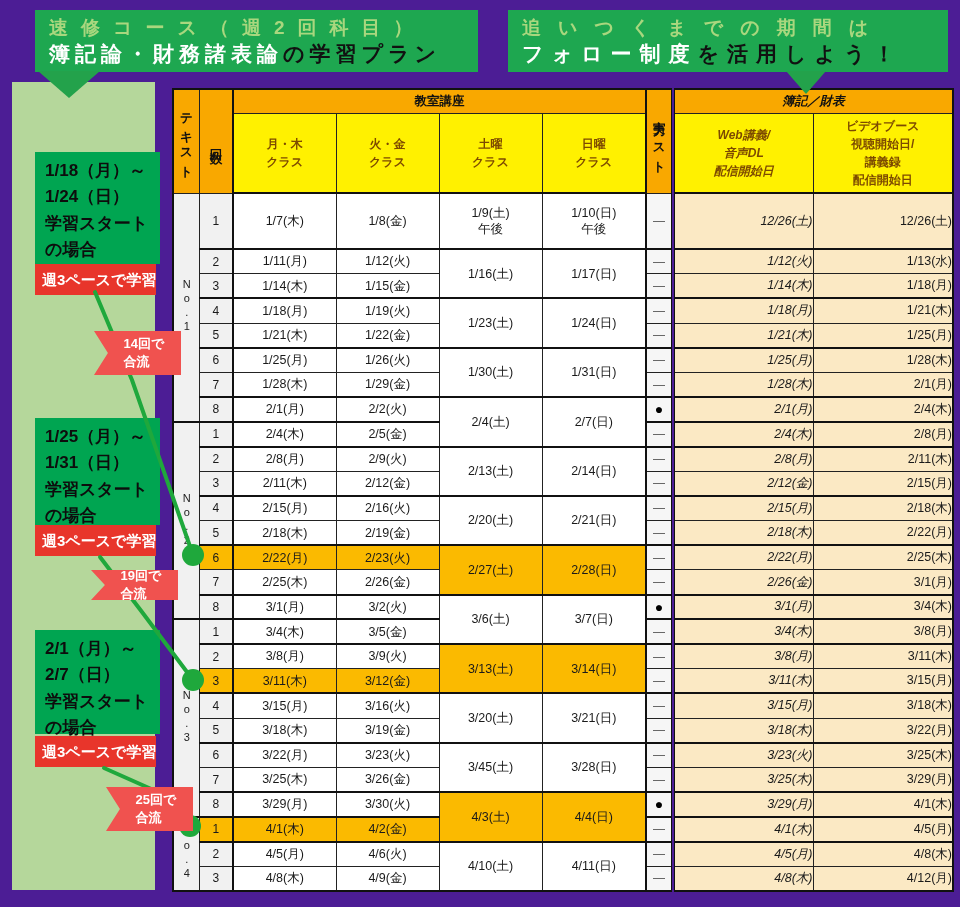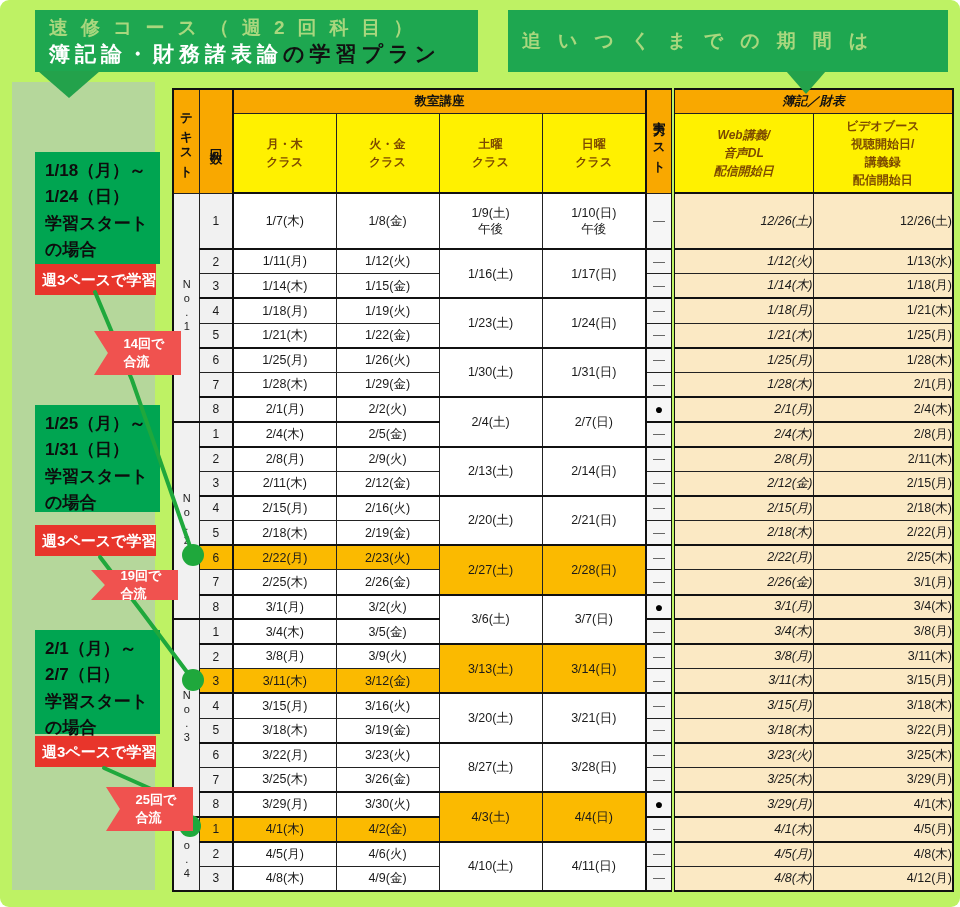--- a/index.html
+++ b/index.html
@@ -1,17 +1,17 @@
 <!DOCTYPE html>
 <html><head>
 <meta charset="utf-8">
 <style>
   html,body{margin:0;padding:0;background:#fff;}
   body{font-family:"Liberation Sans","DejaVu Sans",sans-serif;color:#1a1a1a;}
-  .canvas{position:relative;width:960px;height:907px;background:#bef264;overflow:hidden;border-radius:9px;}
+  .canvas{position:relative;width:960px;height:907px;background:#4c1d95;overflow:hidden;}
 
   
   .banner{position:absolute;top:10px;height:62px;background:#1ea750;display:flex;flex-direction:column;justify-content:center;padding:0 14px;box-sizing:border-box;z-index:3;}
   .banner-left{left:35px;width:443px;}
   .banner-right{left:508px;width:440px;}
   .b-line1{font-weight:bold;font-size:19px;color:#a9d77e;white-space:nowrap;line-height:1.35;}
   .banner-left  .b-line1{letter-spacing:13px;}
   .banner-right .b-line1{letter-spacing:17px;}
   .b-line2{font-weight:bold;font-size:21px;color:#fff;white-space:nowrap;line-height:1.3;}
   .banner-left  .b-line2{letter-spacing:5px;}
@@ -19,21 +19,21 @@
   .b-line2 .blk{color:#111;}
   .tri{position:absolute;width:0;height:0;z-index:3;}
   .tri-left{left:38px;top:71px;border-left:31px solid transparent;border-right:31px solid transparent;border-top:27px solid #23a24b;}
   .tri-right{left:786px;top:71px;border-left:20px solid transparent;border-right:20px solid transparent;border-top:23px solid #23a24b;}
 
   
   .side-panel{position:absolute;left:12px;top:82px;width:143px;height:808px;background:#b5d79b;z-index:1;}
   .note-box{position:absolute;left:35px;width:125px;background:#00a551;color:#0d0d0d;font-weight:bold;font-size:17px;line-height:1.55;padding:6px 0 0 10px;box-sizing:border-box;white-space:pre-line;z-index:2;}
   .note-bar{position:absolute;left:35px;width:121px;height:31px;background:#e8352b;color:#fff;font-weight:bold;font-size:15px;line-height:31px;padding-left:7px;box-sizing:border-box;white-space:nowrap;z-index:2;}
   #note1{top:152px;height:112px;} #bar1{top:264px;}
-  #note2{top:405px;height:107px;} #bar2{top:525px;}
+  #note2{top:418px;height:107px;} #bar2{top:525px;}
   #note3{top:630px;height:104px;} #bar3{top:736px;}
   .ribbon{position:absolute;width:87px;background:#f0524f;color:#fff;font-weight:bold;font-size:13px;line-height:1.35;display:flex;align-items:center;justify-content:center;padding-left:13px;box-sizing:border-box;white-space:pre-line;clip-path:polygon(0 0,100% 0,100% 100%,0 100%,16% 50%);z-index:6;}
   #ribbon1{left:94px;top:331px;height:44px;}
   #ribbon2{left:91px;top:570px;height:30px;}
   #ribbon3{left:106px;top:787px;height:44px;}
 
   
   .overlay{position:absolute;left:0;top:0;z-index:5;pointer-events:none;}
 
   
@@ -64,20 +64,21 @@
 <body>
 
 <div class="canvas">
 
   <div class="banner banner-left">
     <div class="b-line1">速修コース（週2回科目）</div>
     <div class="b-line2"><span>簿記論・財務諸表論</span><span class="blk">の学習プラン</span></div>
   </div>
   <div class="banner banner-right">
     <div class="b-line1">追いつくまでの期間は</div>
+    <div class="b-line2"><span>フォロー制度</span><span class="blk">を活用しよう！</span></div>
   </div>
   <div class="tri tri-left"></div>
   <div class="tri tri-right"></div>
 
   <div class="side-panel"></div>
 
   <div class="note-box" id="note1">1/18（月）～
 1/24（日）
 学習スタート
 の場合</div>
@@ -326,21 +327,21 @@
           <td class="date">3/18(木)</td>
           <td class="date">3/19(金)</td>
           <td class="test">—</td>
           <td class="web bl">3/18(木)</td>
           <td class="video">3/22(月)</td>
         </tr>
         <tr class="gs">
           <td class="kaisu">6</td>
           <td class="date">3/22(月)</td>
           <td class="date">3/23(火)</td>
-          <td class="date" rowspan="2">8/27(土)</td>
+          <td class="date" rowspan="2">3/45(土)</td>
           <td class="date sun" rowspan="2">3/28(日)</td>
           <td class="test">—</td>
           <td class="web bl">3/23(火)</td>
           <td class="video">3/25(木)</td>
         </tr>
         <tr>
           <td class="kaisu">7</td>
           <td class="date">3/25(木)</td>
           <td class="date">3/26(金)</td>
           <td class="test">—</td>

